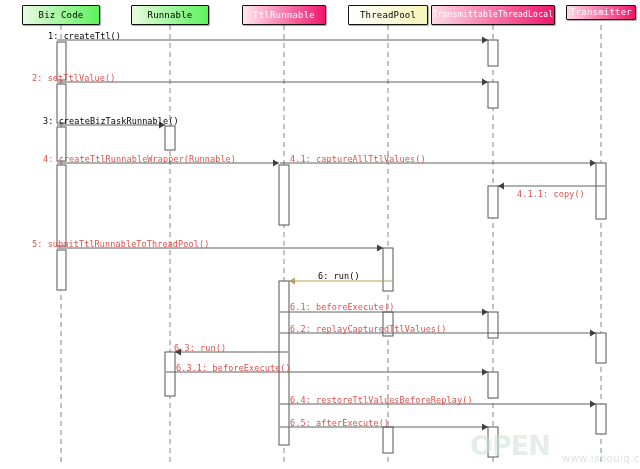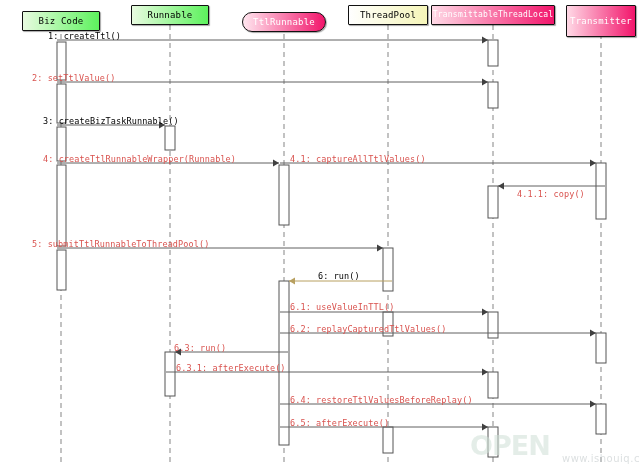--- a/index.html
+++ b/index.html
@@ -199,52 +199,52 @@
       <g>
         <line x1="280" y1="404" x2="596" y2="404" stroke="#606060" stroke-width="1"></line>
         <polygon points="596,404 590,400.4 590,407.6" fill="#404040"></polygon>
       </g>
       <g>
         <line x1="280" y1="427" x2="488" y2="427" stroke="#606060" stroke-width="1"></line>
         <polygon points="488,427 482,423.4 482,430.6" fill="#404040"></polygon>
       </g>
     </svg>
   <div id="boxes">
-      <div class="lifeline-box" style="left: 22px; top: 11px; width: 78px; height: 20px; background: linear-gradient(to right, rgb(232, 251, 224), rgb(93, 242, 93)); color: rgb(0, 0, 0); border-color: rgb(17, 17, 17);">
+      <div class="lifeline-box" style="left: 22px; top: 5px; width: 78px; height: 20px; background: linear-gradient(to right, rgb(232, 251, 224), rgb(93, 242, 93)); color: rgb(0, 0, 0); border-color: rgb(17, 17, 17);">
         <span class="lbl">Biz Code</span>
       </div>
       <div class="lifeline-box" style="left: 131px; top: 5px; width: 78px; height: 20px; background: linear-gradient(to right, rgb(232, 251, 224), rgb(93, 242, 93)); color: rgb(0, 0, 0); border-color: rgb(17, 17, 17);">
         <span class="lbl">Runnable</span>
       </div>
-      <div class="lifeline-box" style="left: 242px; top: 12px; width: 84px; height: 20px; background: linear-gradient(to right, rgb(255, 230, 239), rgb(242, 21, 107)); color: rgb(255, 255, 255); border-color: rgb(17, 17, 17); border-radius: 10px;">
+      <div class="lifeline-box" style="left: 242px; top: 5px; width: 84px; height: 20px; background: linear-gradient(to right, rgb(255, 230, 239), rgb(242, 21, 107)); color: rgb(255, 255, 255); border-color: rgb(17, 17, 17);">
         <span class="lbl">TtlRunnable</span>
       </div>
       <div class="lifeline-box" style="left: 348px; top: 5px; width: 80px; height: 20px; background: linear-gradient(to right, rgb(255, 255, 255), rgb(245, 245, 184)); color: rgb(0, 0, 0); border-color: rgb(17, 17, 17);">
         <span class="lbl">ThreadPool</span>
       </div>
       <div class="lifeline-box" style="left: 431px; top: 5px; width: 124px; height: 20px; background: linear-gradient(to right, rgb(255, 217, 230), rgb(242, 21, 107)); color: rgb(255, 255, 255); border-color: rgb(17, 17, 17);">
         <span class="lbl" style="font-size: 8px;">TransmittableThreadLocal</span>
       </div>
-      <div class="lifeline-box" style="left: 566px; top: 5px; width: 70px; height: 32px; background: linear-gradient(to right, rgb(255, 217, 230), rgb(242, 21, 107)); color: rgb(255, 255, 255); border-color: rgb(17, 17, 17);">
+      <div class="lifeline-box" style="left: 566px; top: 5px; width: 70px; height: 15px; background: linear-gradient(to right, rgb(255, 217, 230), rgb(242, 21, 107)); color: rgb(255, 255, 255); border-color: rgb(17, 17, 17);">
         <span class="lbl">Transmitter</span>
       </div>
     </div>
   <div id="labels">
       <div class="msg-label" style="left: 48px; top: 32px; color: rgb(0, 0, 0);">1: createTtl()</div>
       <div class="msg-label" style="left: 32px; top: 74px; color: rgb(217, 83, 79);">2: setTtlValue()</div>
       <div class="msg-label" style="left: 43px; top: 117px; color: rgb(0, 0, 0);">3: createBizTaskRunnable()</div>
       <div class="msg-label" style="left: 43px; top: 155px; color: rgb(217, 83, 79);">4: createTtlRunnableWrapper(Runnable)</div>
       <div class="msg-label" style="left: 290px; top: 155px; color: rgb(217, 83, 79);">4.1: captureAllTtlValues()</div>
       <div class="msg-label" style="left: 517px; top: 190px; color: rgb(217, 83, 79);">4.1.1: copy()</div>
       <div class="msg-label" style="left: 32px; top: 240px; color: rgb(217, 83, 79);">5: submitTtlRunnableToThreadPool()</div>
       <div class="msg-label" style="left: 318px; top: 272px; color: rgb(0, 0, 0);">6: run()</div>
-      <div class="msg-label" style="left: 290px; top: 303px; color: rgb(217, 83, 79);">6.1: useValueInTTL()</div>
+      <div class="msg-label" style="left: 290px; top: 303px; color: rgb(217, 83, 79);">6.1: beforeExecute()</div>
       <div class="msg-label" style="left: 290px; top: 325px; color: rgb(217, 83, 79);">6.2: replayCapturedTtlValues()</div>
       <div class="msg-label" style="left: 174px; top: 344px; color: rgb(217, 83, 79);">6.3: run()</div>
-      <div class="msg-label" style="left: 176px; top: 364px; color: rgb(217, 83, 79);">6.3.1: afterExecute()</div>
+      <div class="msg-label" style="left: 176px; top: 364px; color: rgb(217, 83, 79);">6.3.1: beforeExecute()</div>
       <div class="msg-label" style="left: 290px; top: 396px; color: rgb(217, 83, 79);">6.4: restoreTtlValuesBeforeReplay()</div>
       <div class="msg-label" style="left: 290px; top: 419px; color: rgb(217, 83, 79);">6.5: afterExecute()</div>
     </div>
 
   <div class="watermark">
     <div class="wm-open">OPEN</div>
     <div class="wm-cn">开发家园</div>
     <div class="wm-url">www.ishouiq.com</div>
   </div>
 </div>

